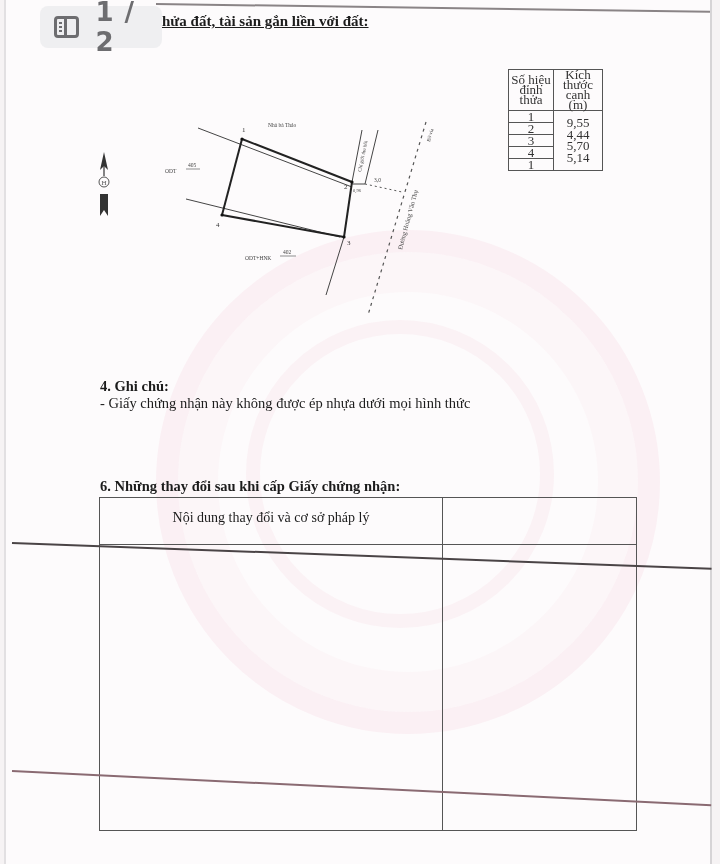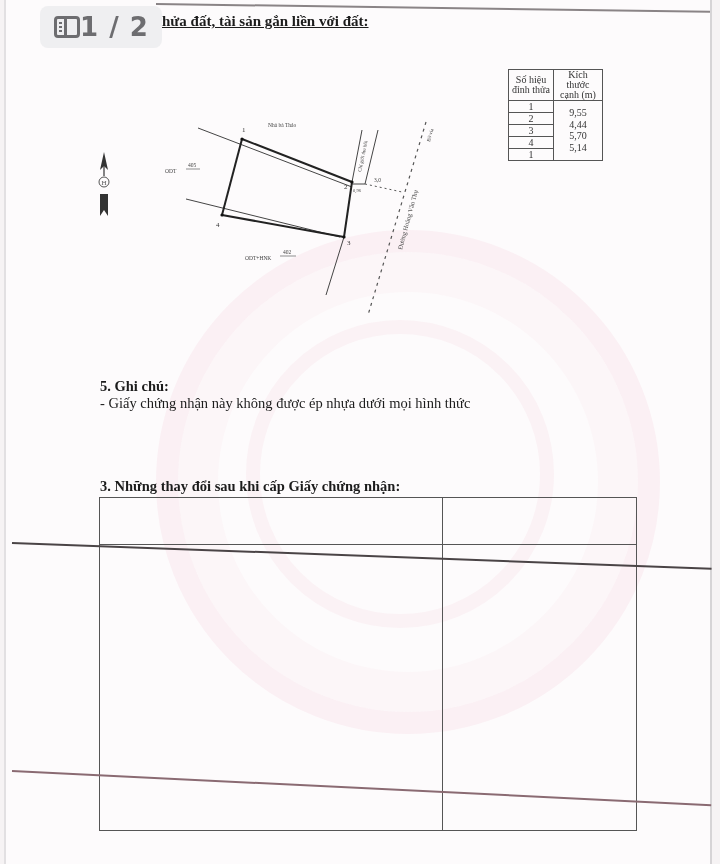--- a/index.html
+++ b/index.html
@@ -30,21 +30,21 @@
     pointer-events: none;
   }
   .top-edge-line {
     position: absolute; left: 150px; top: 3px; width: 560px; height: 1.5px;
     background: #8a8486; transform: rotate(0.8deg); transform-origin: left;
   }
   .page-indicator {
     position: absolute; left: 40px; top: 6px; width: 122px; height: 42px;
     background: rgba(238,238,240,0.92);
     border-radius: 8px;
-    display: flex; align-items: center; gap: 0; padding-left: 14px; box-sizing: border-box;
+    display: flex; align-items: center; gap: 16px; padding-left: 14px; box-sizing: border-box;
     z-index: 10;
   }
   .page-indicator .icon {
     width: 26px; height: 22px; border: 3px solid #6d6d70; border-radius: 4px; box-sizing: border-box;
     position: relative;
   }
   .page-indicator .icon::before {
     content: ""; position: absolute; left: 7px; top: 0; bottom: 0; width: 2.5px; background: #6d6d70;
   }
   .page-indicator .icon .dots {
@@ -53,21 +53,21 @@
   }
   .page-indicator .num {
     font-family: "DejaVu Sans", sans-serif; font-weight: bold; font-size: 26px; color: #6d6d70; letter-spacing: 1px;
   }
   .heading-top {
     position: absolute; left: 162px; top: 13px; font-weight: bold; font-size: 15px; text-decoration: underline;
   }
   
   .edge-table {
     position: absolute; left: 508px; top: 69px; border-collapse: collapse;
-    font-size: 10px; color: #333; padding-left: 10px;
+    font-size: 13px; color: #333; padding-left: 10px;
   }
   .edge-table th, .edge-table td {
     border: 1px solid #555; padding: 0 2px; text-align: center; line-height: 10px;
   }
   .edge-table th { font-weight: normal; height: 24px; }
   .edge-table td.idx { width: 40px; height: 11px; }
   .edge-table td.len { width: 44px; vertical-align: top; padding-top: 6px; line-height: 11.5px; }
   
   .diagram { position: absolute; left: 90px; top: 100px; width: 380px; height: 220px; }
   .diagram svg { width: 100%; height: 100%; }
@@ -187,26 +187,27 @@
     <line x1="190" y1="156" x2="206" y2="156" stroke="#444" stroke-width="0.6"></line>
     <text x="284" y="82" font-size="5.5" fill="#444">3,0</text>
     <text x="263" y="92" font-size="4.5" fill="#444">0,96</text>
     <text transform="translate(271,72) rotate(-78)" font-size="5" fill="#444">Chỉ giới thu hồi</text>
     <text transform="translate(312,150) rotate(-75)" font-size="6.5" fill="#444">Đường Hoàng Văn Thụ</text>
     <text transform="translate(340,42) rotate(-75)" font-size="5" fill="#444">Bờ vỉa</text>
   </svg>
 </div>
 
 <div class="section notes">
-  <div class="section-title">5. Ghi chú:</div>
+  <div class="section-title">4. Ghi chú:</div>
   <div>- Giấy chứng nhận này không được ép nhựa dưới mọi hình thức</div>
 </div>
 
-<div class="section changes-title">3. Những thay đổi sau khi cấp Giấy chứng nhận:</div>
+<div class="section changes-title">6. Những thay đổi sau khi cấp Giấy chứng nhận:</div>
 
 <div class="changes-table">
   <div class="header-row">
+    <div class="h1">Nội dung thay đổi và cơ sở pháp lý</div>
   </div>
   <div class="col-divider"></div>
 </div>
 
 <div class="fold-line" style="left:12px; top:542px; width:700px; transform: rotate(2.1deg);"></div>
 <div class="fold-line" style="left:12px; top:770px; width:700px; height:1.5px; background:#8a6a72; transform: rotate(2.8deg);"></div>
 
 </body></html>

